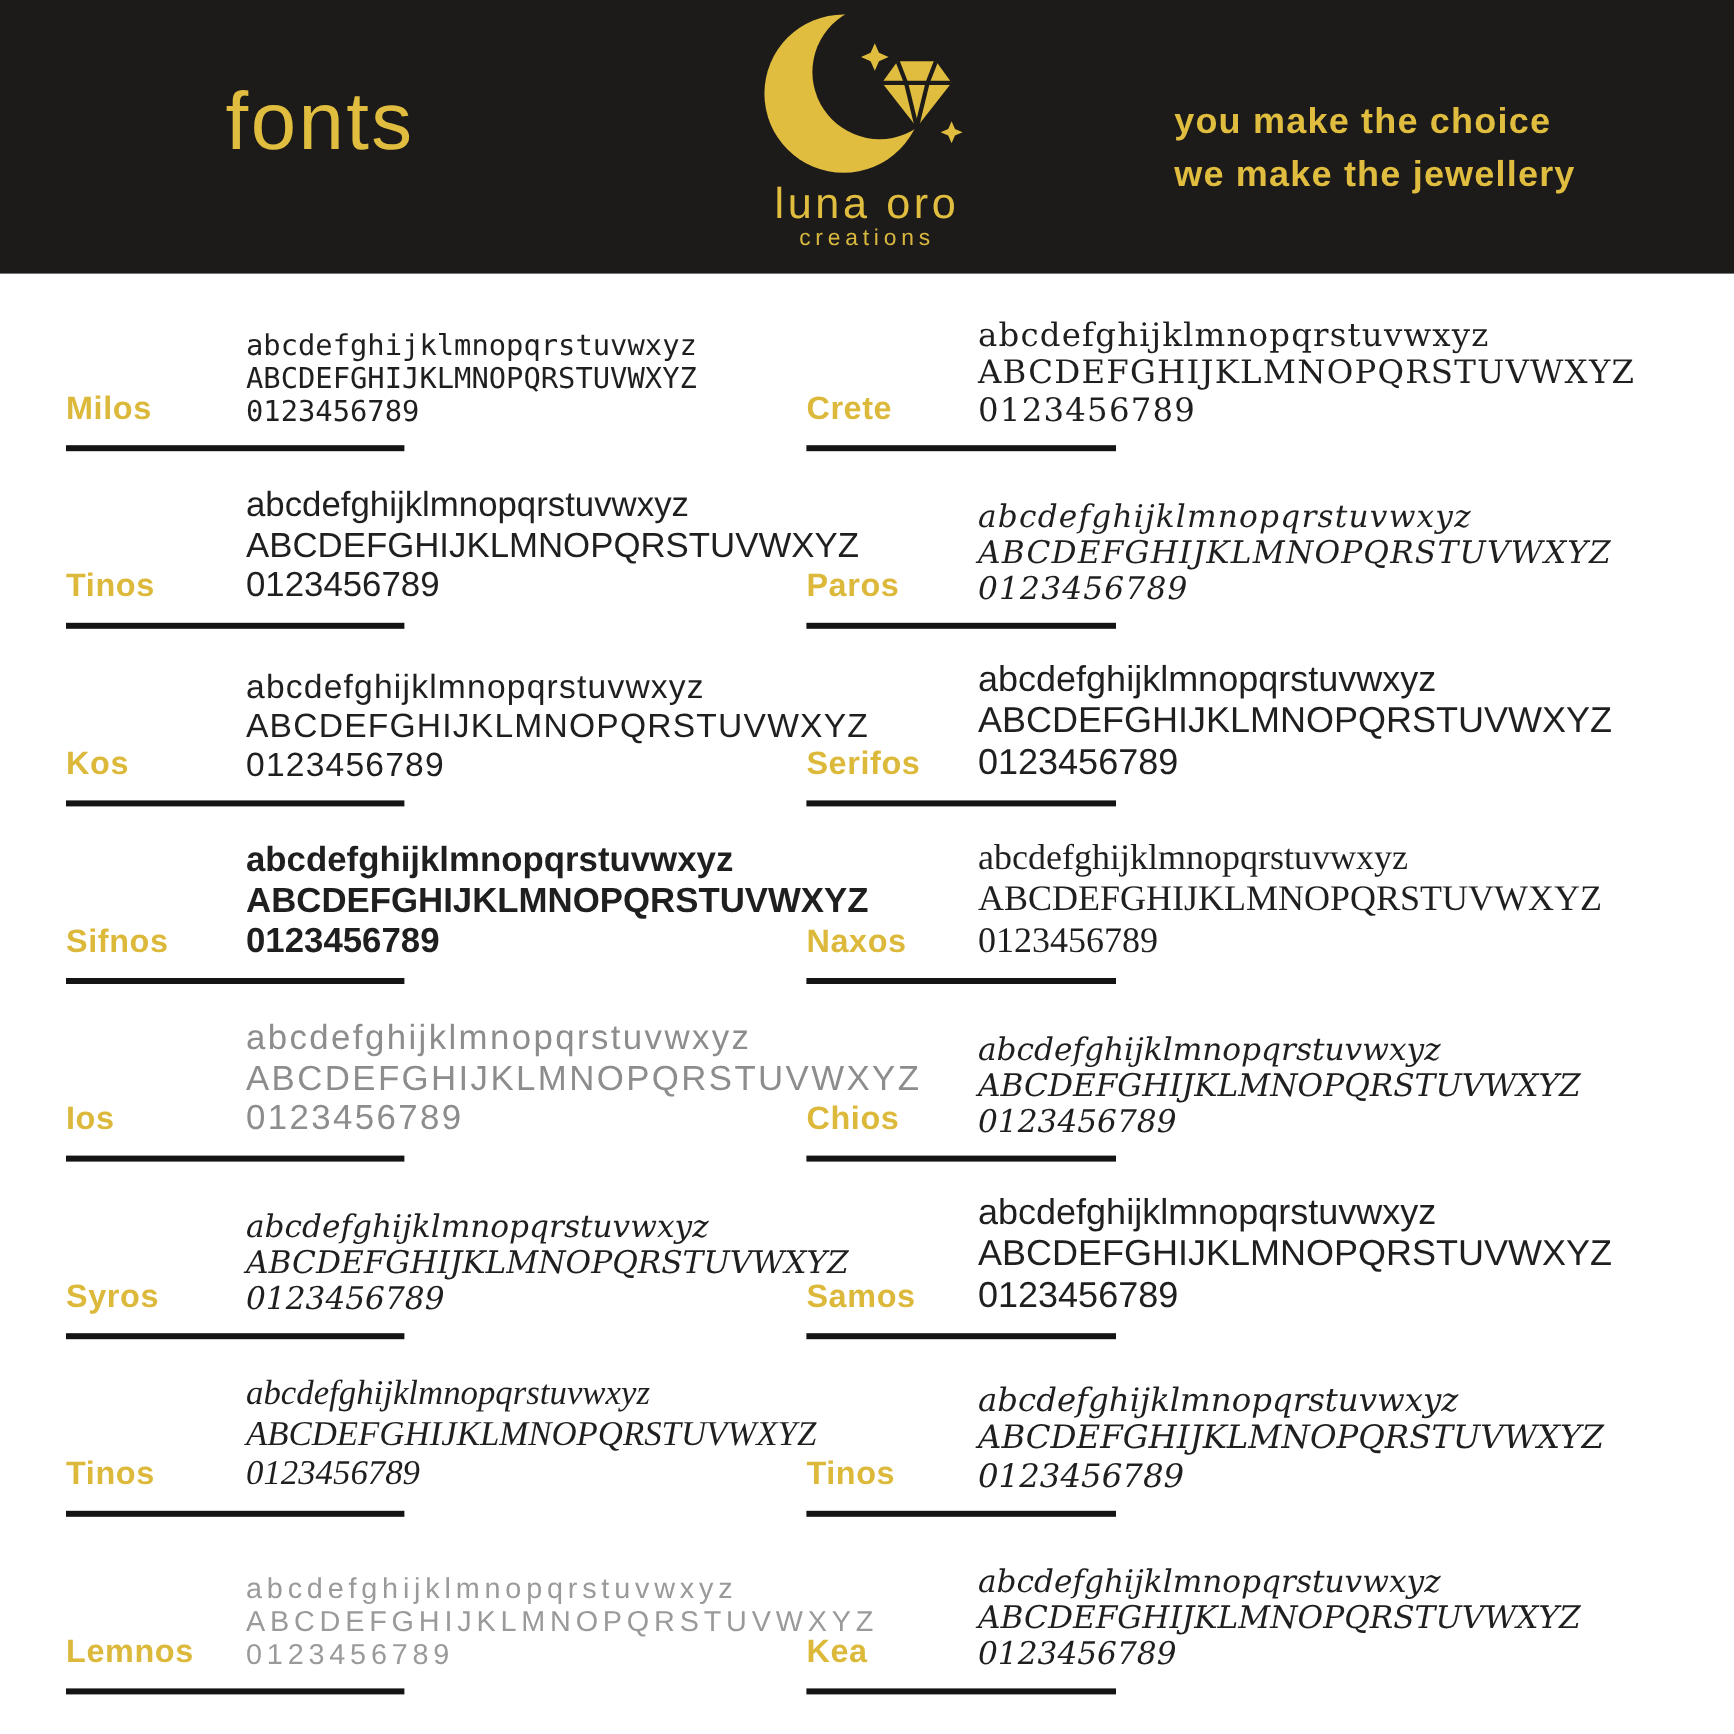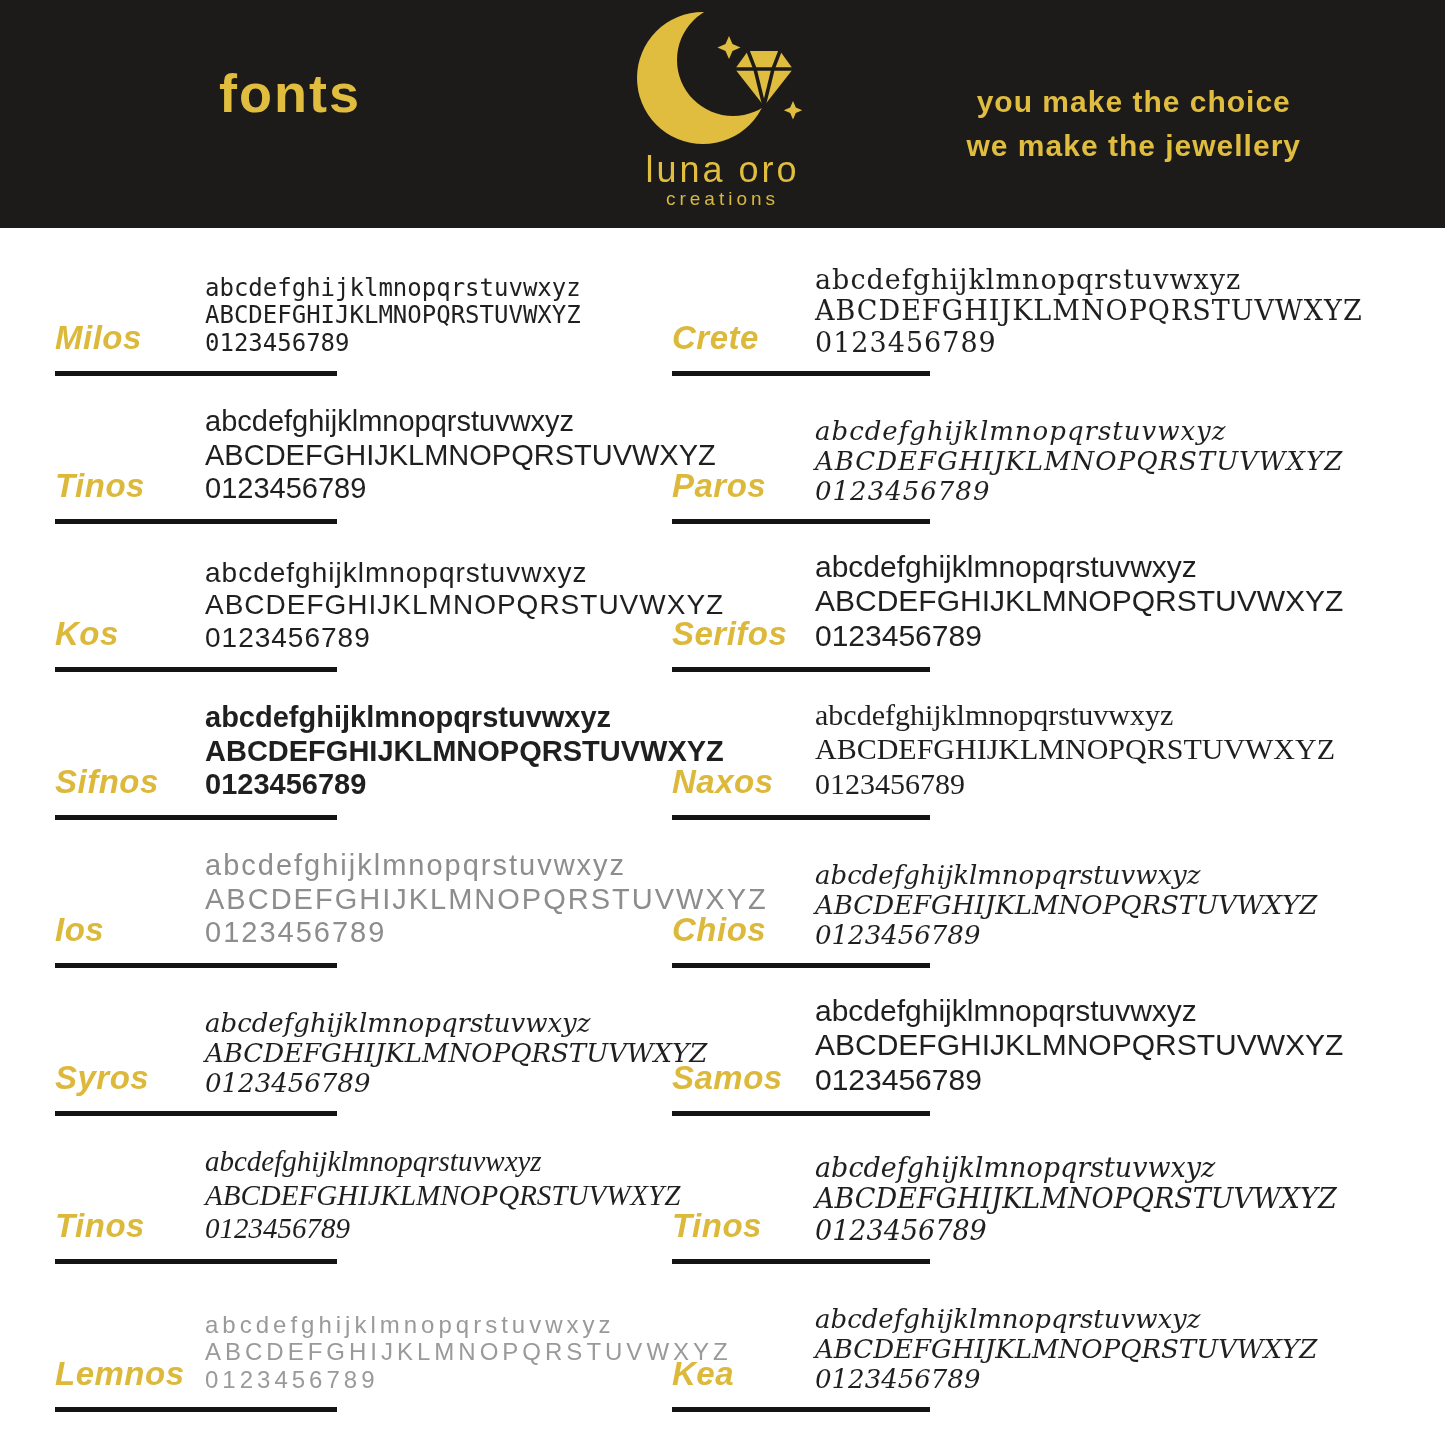--- a/index.html
+++ b/index.html
@@ -1,41 +1,41 @@
 <!DOCTYPE html>
 <html><head>
 <meta charset="utf-8">
 <style>
   html,body{margin:0;padding:0;background:#ffffff;}
   .page{position:relative;width:1445px;height:1445px;background:#ffffff;overflow:hidden;
         font-family:"Liberation Sans", sans-serif;}
 
   
   .header{position:absolute;top:0;left:0;width:1445px;height:228px;background:#1c1b19;}
-  .fonts-title{position:absolute;left:188px;top:62px;font-size:54px;font-weight:bold;
-               letter-spacing:2px;color:#e0bd3f;margin-left:31px;}
+  .fonts-title{position:absolute;left:188px;top:62px;font-size:68px;font-weight:normal;
+               letter-spacing:2px;color:#e0bd3f;}
   .brand{position:absolute;left:600px;top:6px;width:245px;text-align:center;color:#e0bd3f;}
   .brand svg{display:block;margin:0 auto;}
   .brand-name{font-size:36px;font-weight:normal;letter-spacing:3px;line-height:1;margin-top:-2px;}
   .brand-sub{font-size:19px;font-weight:normal;letter-spacing:4px;line-height:1.2;color:#d9b83e;}
-  .tagline{position:absolute;right:144px;top:80px;text-align:center;color:#e0bd3f;
+  .tagline{position:absolute;right:132px;top:80px;text-align:left;color:#e0bd3f;
            font-size:30px;font-weight:bold;line-height:1.45;letter-spacing:1px;}
 
   
   .grid{position:absolute;top:228px;left:0;width:1445px;
         display:grid;grid-template-columns:617px 828px;grid-auto-rows:148px;}
   .row{position:relative;display:flex;align-items:flex-end;padding-bottom:18px;box-sizing:border-box;}
   .row.left{padding-left:55px;}
   .row.right{padding-left:672px - 617px;} 
   .row.right{padding-left:55px;}
   .row.left::after,.row.right::after{content:"";position:absolute;bottom:0;height:5px;background:#141414;}
   .row.left::after{left:55px;width:282px;}
   .row.right::after{left:55px;width:258px;}
-  .label{width:130px;flex:0 0 130px;font-size:33px;font-weight:bold;color:#dcb93b;line-height:1;
-         padding-bottom:4px;letter-spacing:0.5px;font-style:italic;}
+  .label{width:130px;flex:0 0 130px;font-size:27px;font-weight:bold;color:#dcb93b;line-height:1;
+         padding-bottom:4px;letter-spacing:0.5px;}
   .row.right .label{flex-basis:123px;width:123px;}
   .sample{flex:1;color:#1f1f1f;margin-left:20px;}
   .sample div{white-space:nowrap;line-height:1.16;}
 
   
   .s0{font-family:"DejaVu Sans Mono", monospace;font-size:24px;}
   .s1{font-family:"DejaVu Serif", serif;font-size:27px;letter-spacing:1px;}
   .s2{font-family:"Liberation Sans", sans-serif;font-size:29px;}
   .s3{font-family:"DejaVu Serif", serif;font-style:italic;font-size:26px;letter-spacing:1px;}
   .s4{font-family:"Liberation Sans", sans-serif;font-size:28px;letter-spacing:1px;}

